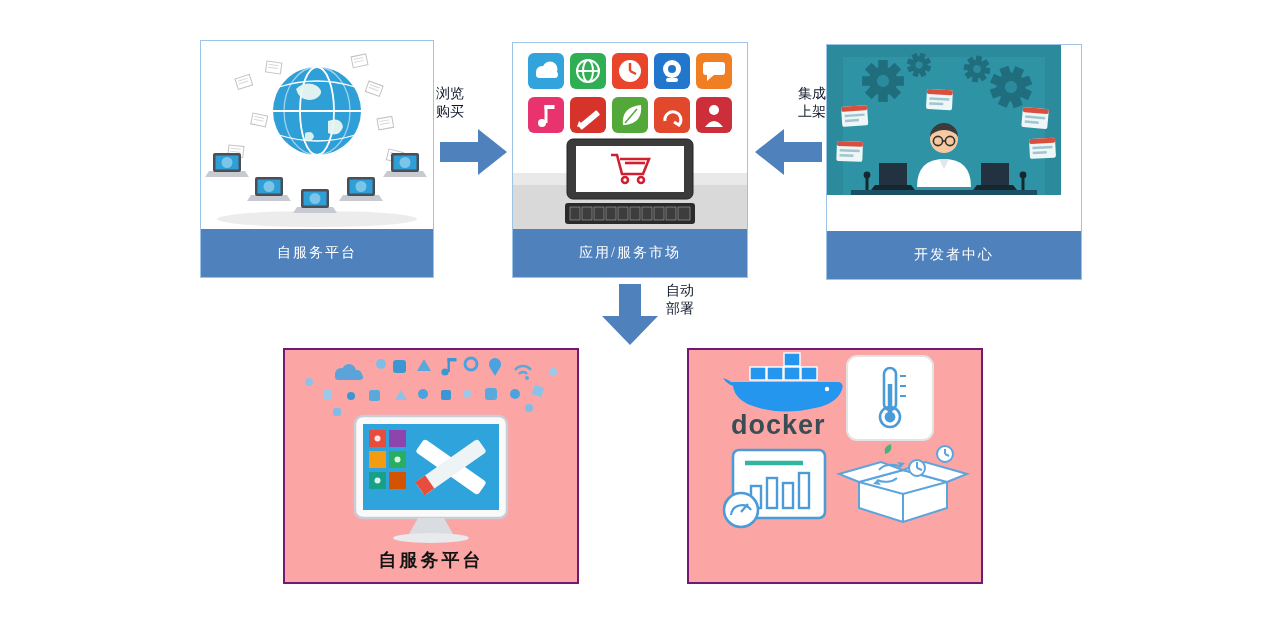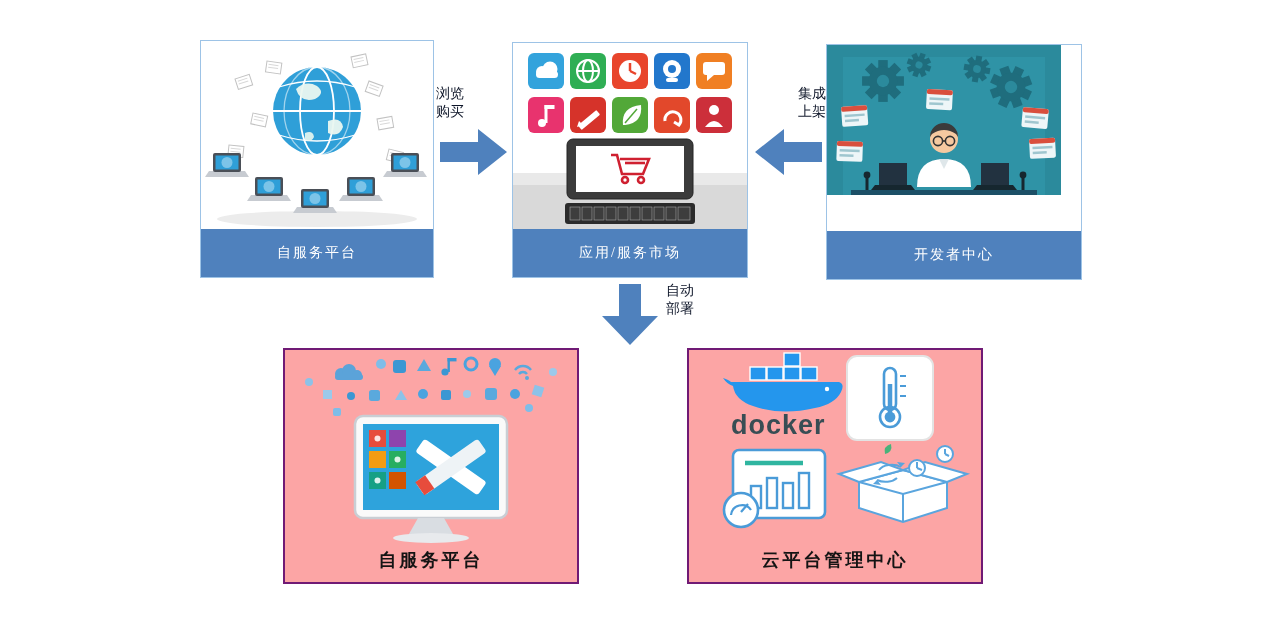--- a/index.html
+++ b/index.html
@@ -409,16 +409,15 @@
         <polygon points="212,117 216,113 208,112" fill="#5aa5de" stroke="none"></polygon>
         <path d="M208,128 a14,9 0 0 1 -20,2" fill="none"></path>
         <polygon points="188,130 184,134 192,135" fill="#5aa5de" stroke="none"></polygon>
         <circle cx="256" cy="104" r="8" fill="#ffffff"></circle>
         <line x1="256" y1="104" x2="256" y2="99"></line>
         <line x1="256" y1="104" x2="260" y2="106"></line>
         <path d="M196,104 q-2,-8 6,-10 q2,8 -6,10 z" fill="#49b27a" stroke="none"></path>
       </g>
     </svg>
     <div class="docker-word">docker</div>
-    <div class="caption">云平台管理中心</div>
   </div>
 
 </div>
 
 </body></html>

